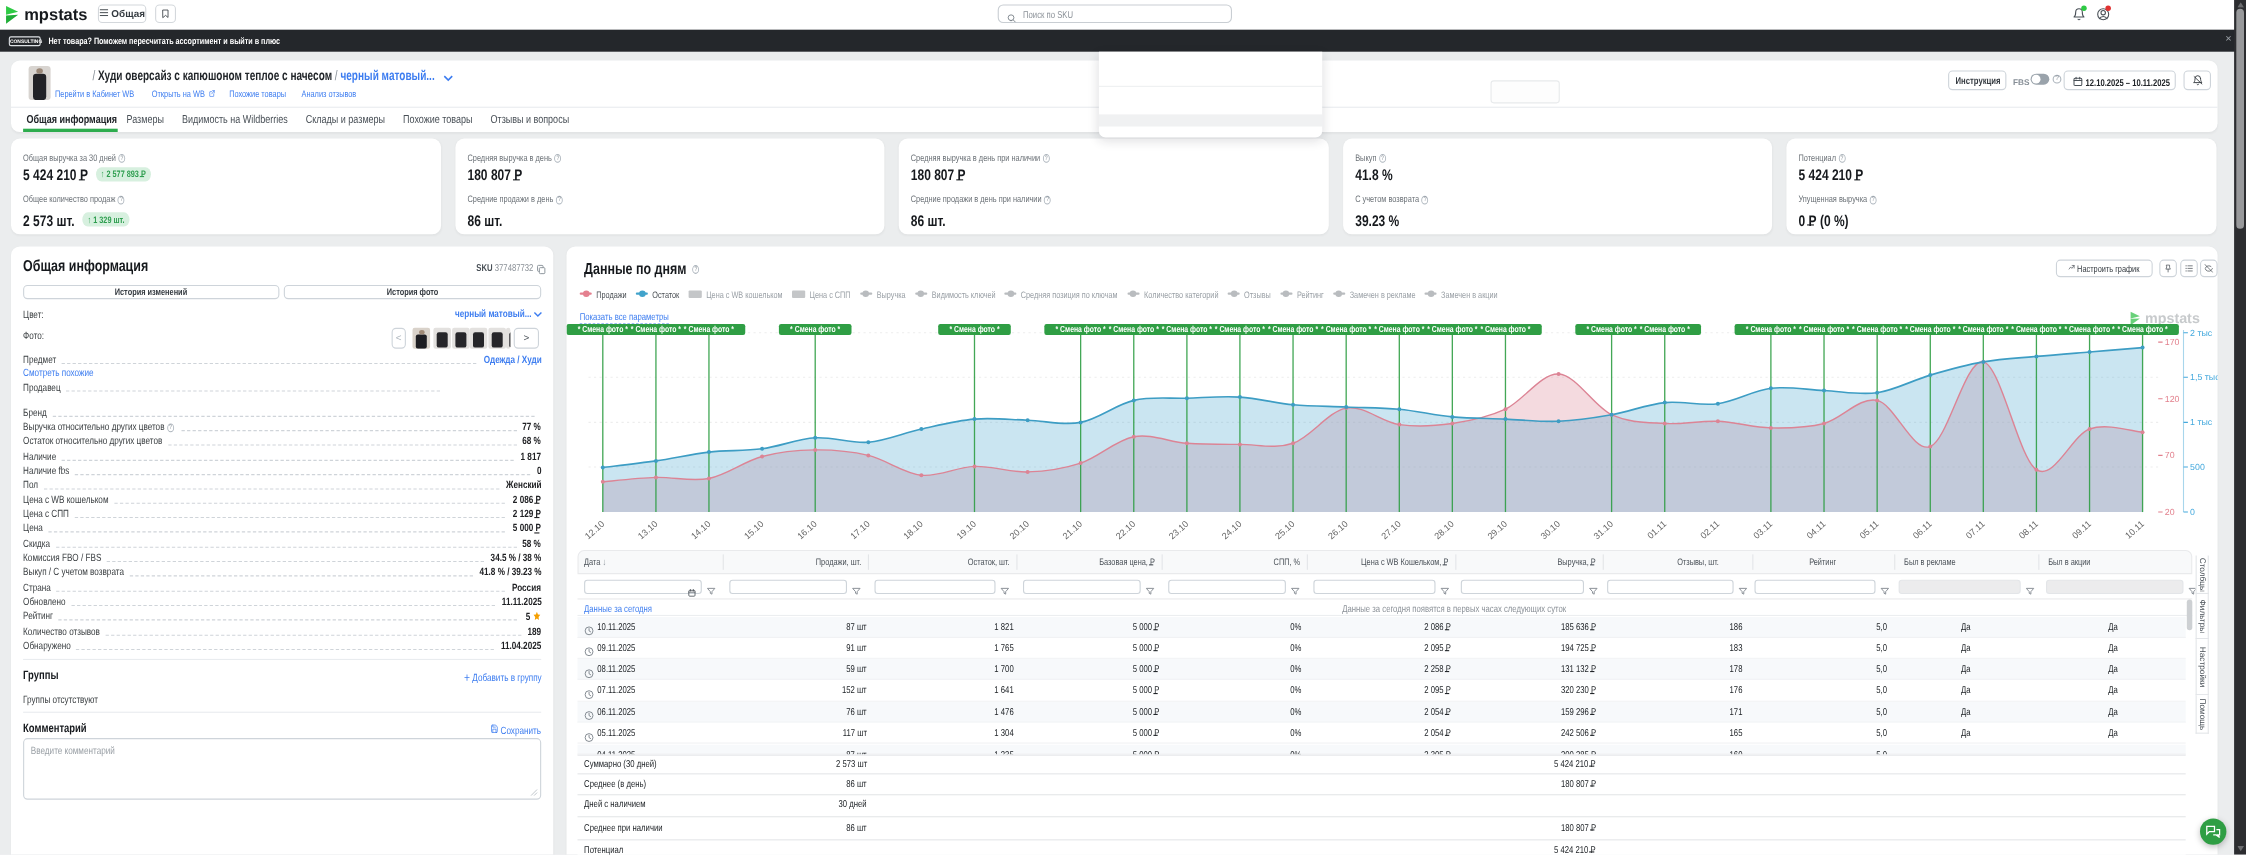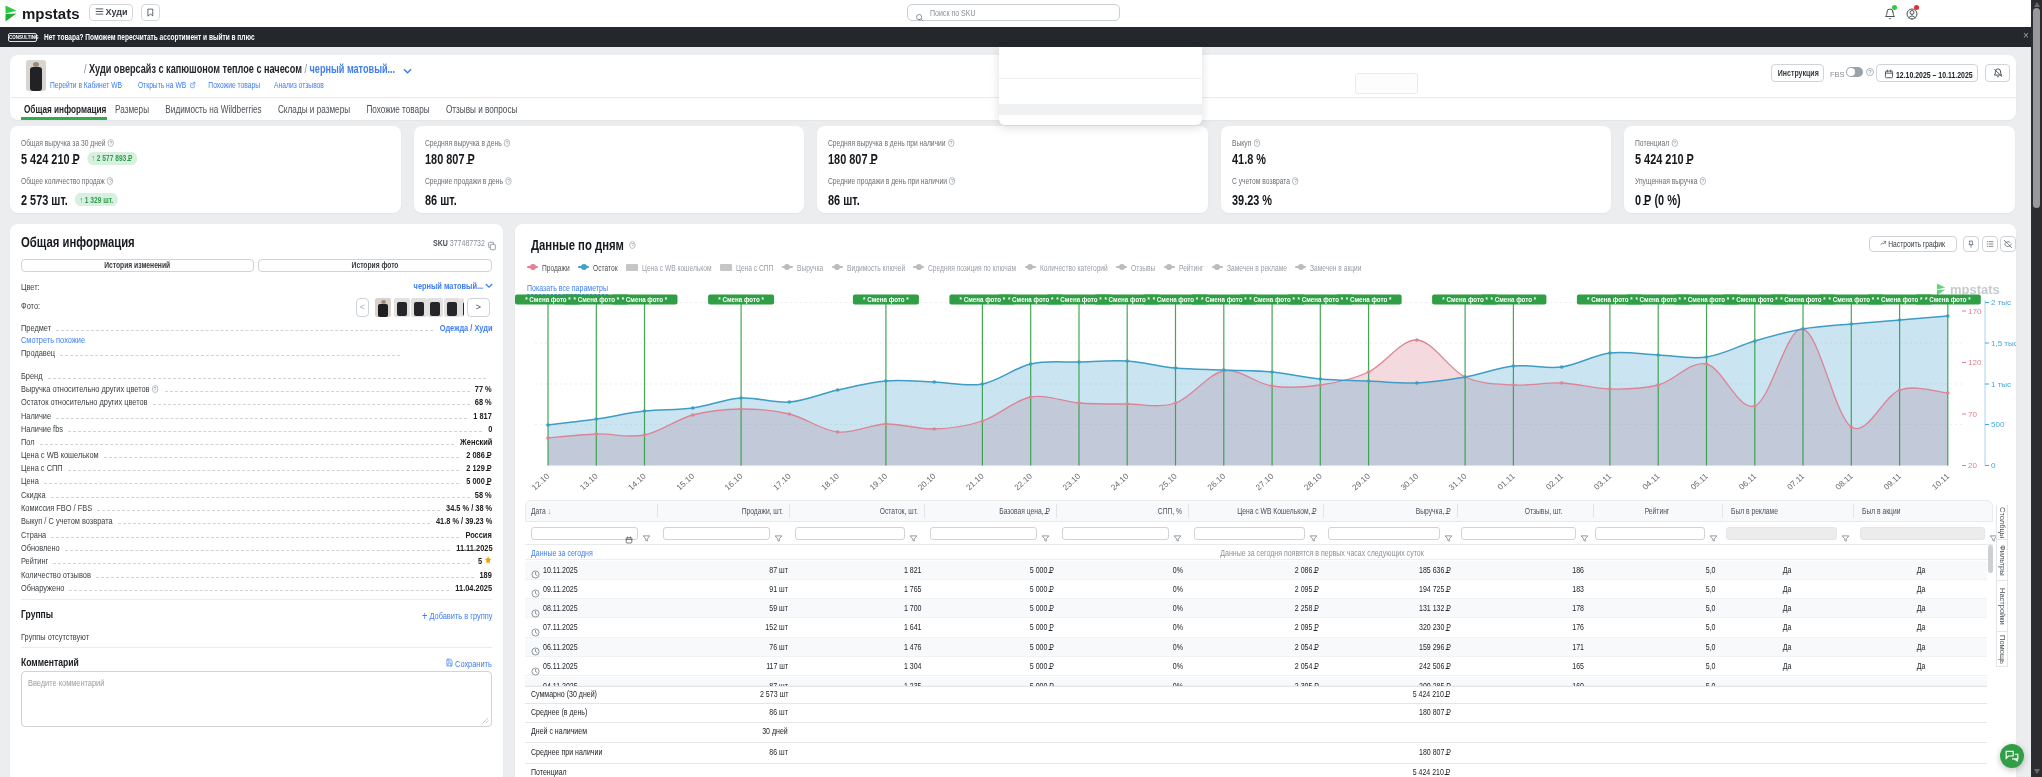--- a/index.html
+++ b/index.html
@@ -24,21 +24,21 @@
 <svg class="abs" style="left:5px;top:5px" width="13" height="17" viewBox="0 0 26 34">
     <path d="M1 1l22 10.5L1 17z" fill="#2eca44"></path>
     <path d="M1 18l22-1L1 33z" fill="#1fae37"></path>
   </svg>
 <div class="abs" style="left:22px;top:4.5px;font-size:15px;font-weight:bold;color:#16191d">mpstats</div>
 <div class="btn" style="left:89px;top:3.5px;width:44px;height:17px;line-height:15px;font-weight:bold;border-color:#d4d8dc">
   <span style="display:inline-block;vertical-align:-1px;margin-right:2px"><svg width="9" height="9" viewBox="0 0 24 24" fill="none" style="">
         <path d="M3 5h18" stroke="#343a40" stroke-width="2.2" stroke-linecap="round" stroke-linejoin="round" fill="none"></path>
         <path d="M3 12h18" stroke="#343a40" stroke-width="2.2" stroke-linecap="round" stroke-linejoin="round" fill="none"></path>
         <path d="M3 19h18" stroke="#343a40" stroke-width="2.2" stroke-linecap="round" stroke-linejoin="round" fill="none"></path>
-      </svg></span><span style="display:inline-block" class="">Худи</span></div>
+      </svg></span><span style="display:inline-block" class="">Общая</span></div>
 <div class="btn" style="left:141px;top:3.5px;width:19px;height:17px;border-color:#d4d8dc;padding-top:3px"><svg width="9" height="9" viewBox="0 0 24 24" fill="none" style="">
       <path d="M6 3h12v18l-6-5-6 5z" stroke="#343a40" stroke-width="2" stroke-linecap="round" stroke-linejoin="round" fill="none"></path>
     </svg></div>
 <div class="abs" style="left:907px;top:3.5px;width:213px;height:17px;border:1px solid #c9ced3;border-radius:5px;background:#fff">
   <span style="position:absolute;left:7px;top:3px"><svg width="9" height="9" viewBox="0 0 24 24" fill="none" style="">
         <path d="M21 21l-4.3-4.3" stroke="#6c757d" stroke-width="2" stroke-linecap="round" stroke-linejoin="round" fill="none"></path>
         <path d="M11 18a7 7 0 1 0 0-14 7 7 0 0 0 0 14z" stroke="#6c757d" stroke-width="2" stroke-linecap="round" stroke-linejoin="round" fill="none"></path>
       </svg></span>
   <span class="sx" style="position:absolute;left:22px;top:3.5px;font-size:9px;color:#8a9097">Поиск по SKU</span>
   </div>
@@ -68,21 +68,21 @@
 <div class="abs sx" style="left:50px;top:80px;font-size:8.6px;color:#3d7df0;white-space:nowrap">Перейти в Кабинет WB <span style="margin-left:18px">Открыть на WB</span> <span style="display:inline-block;vertical-align:-1px;margin-left:2px"><svg width="8" height="8" viewBox="0 0 24 24" fill="none" style="">
         <path d="M14 4h6v6" stroke="#3d7df0" stroke-width="2" stroke-linecap="round" stroke-linejoin="round" fill="none"></path>
         <path d="M20 4l-9 9" stroke="#3d7df0" stroke-width="2" stroke-linecap="round" stroke-linejoin="round" fill="none"></path>
         <path d="M18 13v6a1 1 0 0 1-1 1H5a1 1 0 0 1-1-1V8a1 1 0 0 1 1-1h6" stroke="#3d7df0" stroke-width="2" stroke-linecap="round" stroke-linejoin="round" fill="none"></path>
       </svg></span><span style="margin-left:16px">Похожие товары</span><span style="margin-left:18px">Анализ отзывов</span></div>
 <div class="abs" style="left:10px;top:96.5px;width:2006px;height:1px;background:#e9ecef"></div>
 <div class="abs sx" style="left:24px;top:102.5px;font-size:10.5px;font-weight:bold;color:#212529">Общая информация</div>
 <div class="abs" style="left:21px;top:117px;width:86px;height:2.5px;background:#2eac4e"></div>
 <div class="abs sx" style="left:115px;top:102.5px;font-size:10.5px;color:#495057;white-space:nowrap">Размеры <span style="margin-left:18px">Видимость на Wildberries</span> <span style="margin-left:18px">Склады и размеры</span> <span style="margin-left:18px">Похожие товары</span> <span style="margin-left:18px">Отзывы и вопросы</span></div>
 <div class="btn" style="left:1771px;top:64px;width:53px;height:18px"><span class="sxc" style="display:inline-block;font-weight:bold;line-height:16px">Инструкция</span></div>
-<div class="abs" style="left:1830px;top:69.5px;font-size:7.5px;color:#868e96;font-weight:normal">FBS</div>
+<div class="abs" style="left:1830px;top:69.5px;font-size:7.5px;color:#868e96;font-weight:bold">FBS</div>
 <div class="abs" style="left:1846px;top:67px;width:17px;height:10px;border-radius:5px;background:#9aa3ab">
     <span style="position:absolute;left:1px;top:1px;width:8px;height:8px;border-radius:50%;background:#fff"></span>
   </div>
 <div class="abs" style="left:1866px;top:68px;width:8px;height:8px;border:1px solid #adb5bd;border-radius:50%;color:#868e96;font-size:6px;line-height:7px;text-align:center">?</div>
 <div class="btn" style="left:1876px;top:64px;width:102px;height:18px">
   <span style="position:absolute;left:7px;top:3.5px"><svg width="10" height="10" viewBox="0 0 24 24">
         <rect x="3.5" y="5" width="17" height="16" rx="2.5" stroke="#495057" stroke-width="2.2" fill="none"></rect>
         <path d="M3.5 10h17M8 2.8v4M16 2.8v4" stroke="#495057" stroke-width="2.2" fill="none" stroke-linecap="round"></path>
       </svg></span>
   <span class="sx" style="position:absolute;left:19px;top:4.5px;font-size:8.9px;font-weight:bold;color:#212529;white-space:nowrap">12.10.2025 – 10.11.2025</span>

